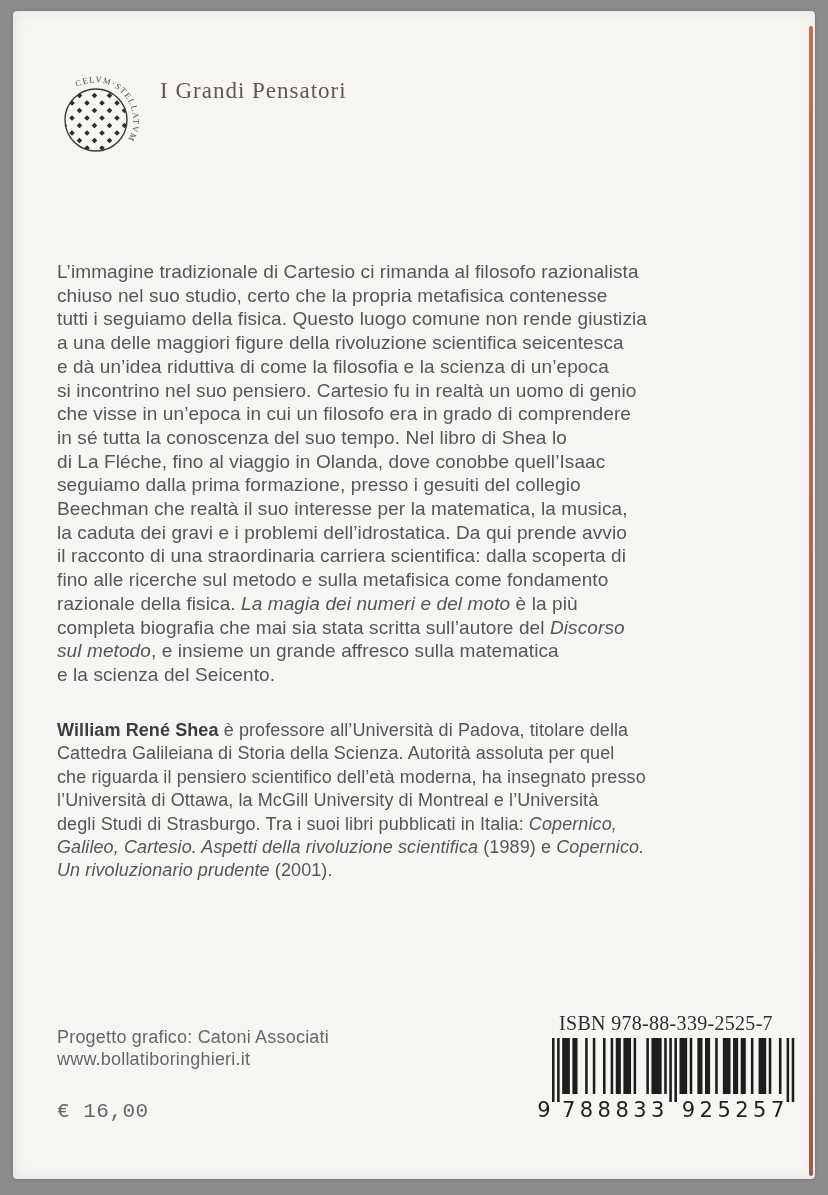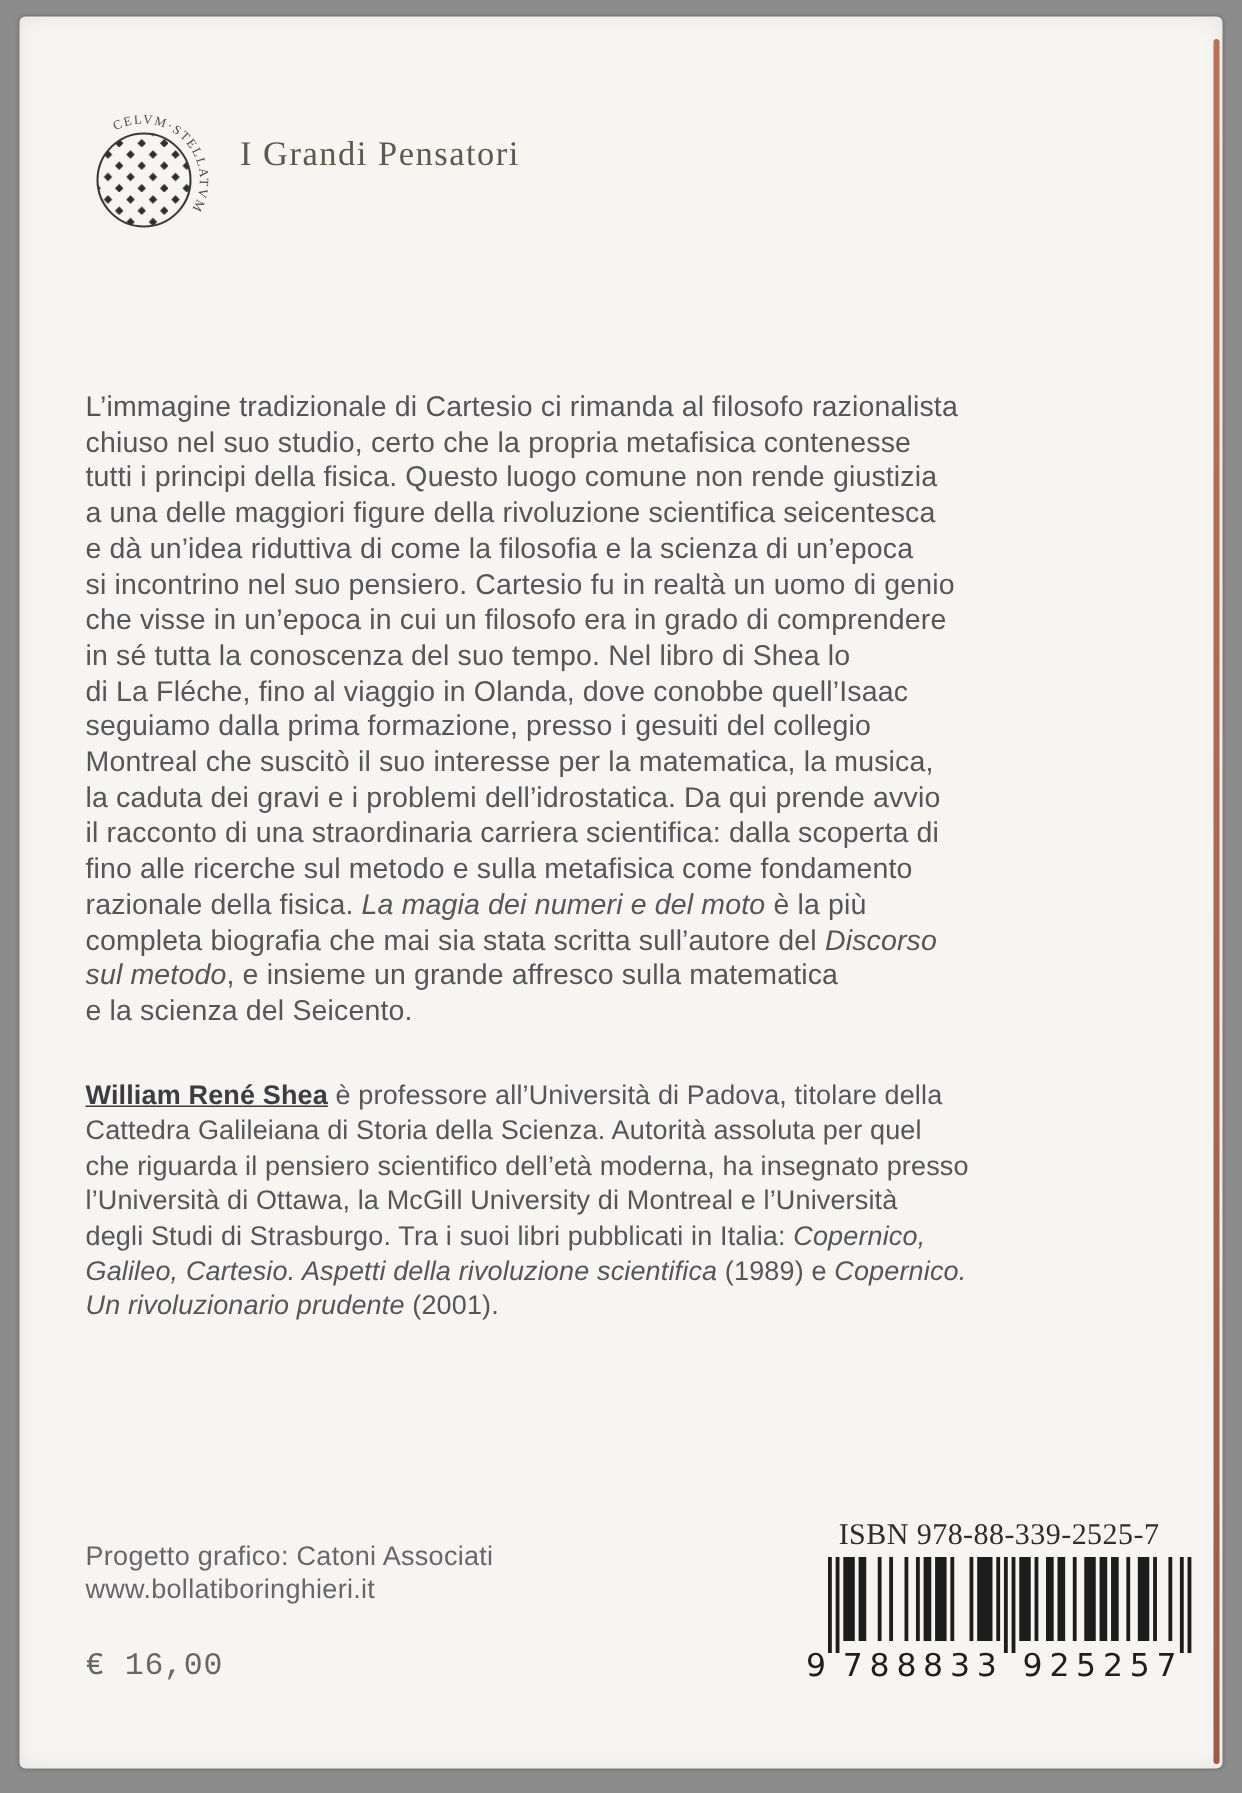--- a/index.html
+++ b/index.html
@@ -13,35 +13,35 @@
     background:#f7f5f2;border-radius:4px;
     box-shadow:inset 0 0 14px rgba(0,0,0,0.07), 0 0 3px rgba(0,0,0,0.25);
   }
   .red-edge{
     position:absolute;left:809px;top:26px;width:4px;height:1150px;
     background:linear-gradient(#b25a3e,#93402a);border-radius:2px;opacity:.85;
   }
   .series-header{position:absolute;left:52px;top:58px;width:400px;height:110px;}
   .logo-svg{position:absolute;left:0;top:10px;}
   .series-title{
-    position:absolute;left:108px;top:32px;
+    position:absolute;left:108px;top:20px;
     font-family:"Liberation Serif",serif;font-size:23px;color:#5e594f;
     letter-spacing:1px;white-space:nowrap;
   }
   .blurb{
     position:absolute;left:57px;top:260px;width:680px;
     font-size:19px;line-height:23.7px;color:#55555a;letter-spacing:.1px;
   }
   .bio{
     position:absolute;left:57px;top:719px;width:700px;
     font-size:18px;line-height:23.4px;color:#55555a;letter-spacing:.1px;
   }
   .ln{white-space:nowrap;}
   .seg-i{font-style:italic;margin-top:38px;}
-  .seg-b{font-weight:bold;color:#3c3c41;text-decoration:underline;}
+  .seg-b{font-weight:bold;color:#3c3c41;}
   .colophon{
     position:absolute;left:57px;top:1026px;
     font-size:18px;line-height:22px;color:#67676b;letter-spacing:.2px;
   }
   .price{
     position:absolute;left:57px;top:1100px;
     font-size:21px;color:#67676b;letter-spacing:.5px;font-family:Liberation Mono, monospace;
   }
   .isbn-block{position:absolute;left:534px;top:1012px;width:264px;text-align:center;}
   .isbn-label{
@@ -68,29 +68,29 @@
     <text font-size="8.5" letter-spacing="1.2" fill="#4a4a4a" font-family="Liberation Serif, serif">
       <textPath href="#logo-arc">CELVM·STELLATVM</textPath>
     </text>
   </svg>
   <div class="series-title">I Grandi Pensatori</div>
 </div>
 
 <div class="blurb">
     <div class="ln"><span>L’immagine tradizionale di Cartesio ci rimanda al filosofo razionalista</span></div>
     <div class="ln"><span>chiuso nel suo studio, certo che la propria metafisica contenesse</span></div>
-    <div class="ln"><span>tutti i principi della fisica. Questo luogo comune non rende giustizia</span></div>
+    <div class="ln"><span>tutti i seguiamo della fisica. Questo luogo comune non rende giustizia</span></div>
     <div class="ln"><span>a una delle maggiori figure della rivoluzione scientifica seicentesca</span></div>
     <div class="ln"><span>e dà un’idea riduttiva di come la filosofia e la scienza di un’epoca</span></div>
     <div class="ln"><span>si incontrino nel suo pensiero. Cartesio fu in realtà un uomo di genio</span></div>
     <div class="ln"><span>che visse in un’epoca in cui un filosofo era in grado di comprendere</span></div>
     <div class="ln"><span>in sé tutta la conoscenza del suo tempo. Nel libro di Shea lo</span></div>
     <div class="ln"><span>di La Fléche, fino al viaggio in Olanda, dove conobbe quell’Isaac</span></div>
     <div class="ln"><span>seguiamo dalla prima formazione, presso i gesuiti del collegio</span></div>
-    <div class="ln"><span>Montreal che suscitò il suo interesse per la matematica, la musica,</span></div>
+    <div class="ln"><span>Beechman che realtà il suo interesse per la matematica, la musica,</span></div>
     <div class="ln"><span>la caduta dei gravi e i problemi dell’idrostatica. Da qui prende avvio</span></div>
     <div class="ln"><span>il racconto di una straordinaria carriera scientifica: dalla scoperta di</span></div>
     <div class="ln"><span>fino alle ricerche sul metodo e sulla metafisica come fondamento</span></div>
     <div class="ln"><span>razionale della fisica. </span><span class="seg-i">La magia dei numeri e del moto</span><span> è la più</span></div>
     <div class="ln"><span>completa biografia che mai sia stata scritta sull’autore del </span><span class="seg-i">Discorso</span></div>
     <div class="ln"><span class="seg-i">sul metodo</span><span>, e insieme un grande affresco sulla matematica</span></div>
     <div class="ln"><span>e la scienza del Seicento.</span></div>
   </div>
 
 <div class="bio">

